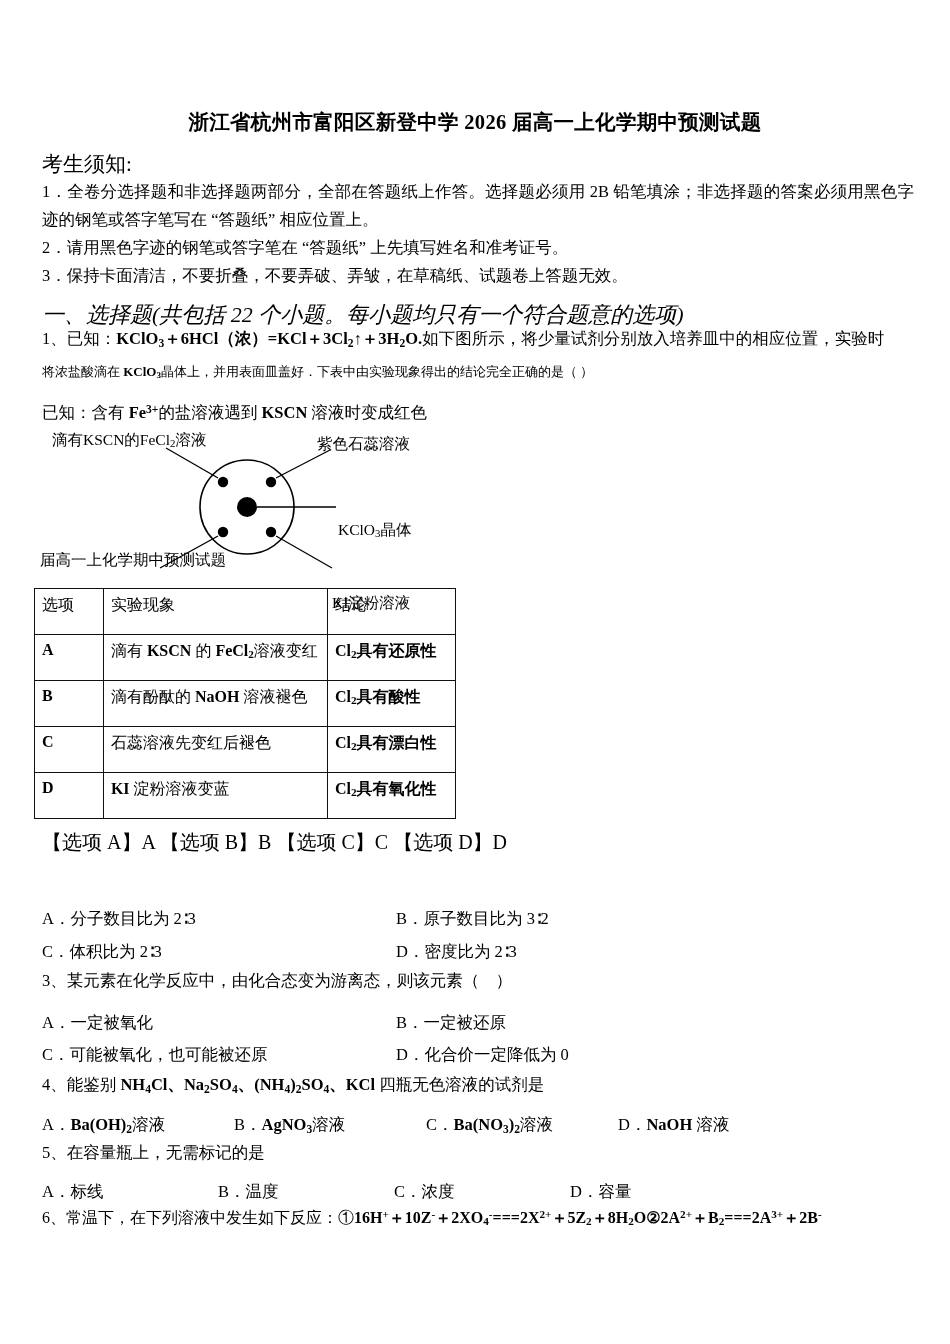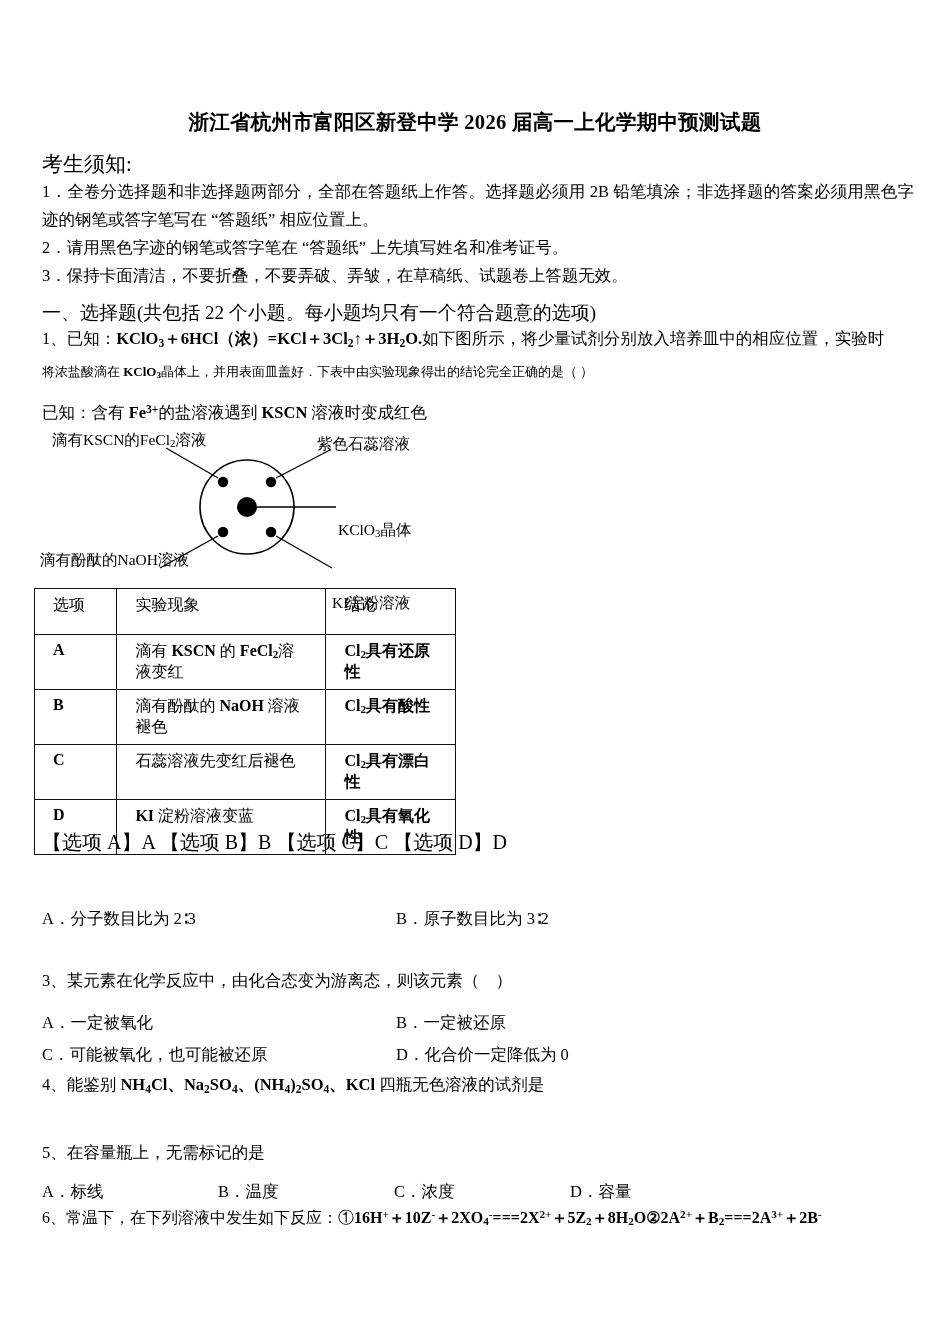--- a/index.html
+++ b/index.html
@@ -45,21 +45,22 @@
     text-align: justify;
   }
   .n1 { top: 178px; }
   .n2 { top: 234px; }
   .n3 { top: 262px; }
 
   .sec-head {
     position: absolute;
     left: 42px;
     top: 300px;
-    font-size: 19px;
+    font-size: 22px;
+    font-style: italic;
   }
   .q1-l1 {
     position: absolute;
     left: 42px;
     top: 326px;
     width: 876px;
     font-size: 16.5px;
     line-height: 26px;
   }
   .q1-l2 {
@@ -103,21 +104,21 @@
   table.qtable {
     position: absolute;
     left: 34px;
     top: 588px;
     border-collapse: collapse;
     width: 422px;
     font-size: 16px;
   }
   table.qtable td {
     border: 1.3px solid #111;
-    padding: 6px 18px;
+    padding: 6px 7px;
     vertical-align: top;
     height: 33px;
   }
   table.qtable td.c-opt { width: 56px; font-weight: bold; }
   table.qtable td.c-phen { width: 218px; }
   table.qtable td.c-concl { width: 118px; font-weight: bold; }
   table.qtable tr.hdr td { font-weight: normal; }
 
   .q1-ans {
     position: absolute;
@@ -181,21 +182,21 @@
       <circle cx="231" cy="104" r="5.2" fill="#000"></circle>
       <line x1="178" y1="50" x2="126" y2="20" stroke="#000" stroke-width="1.3"></line>
       <line x1="236" y1="50" x2="290" y2="22" stroke="#000" stroke-width="1.3"></line>
       <line x1="217" y1="79" x2="296" y2="79" stroke="#000" stroke-width="1.3"></line>
       <line x1="178" y1="108" x2="120" y2="140" stroke="#000" stroke-width="1.3"></line>
       <line x1="236" y1="108" x2="292" y2="140" stroke="#000" stroke-width="1.3"></line>
     </svg>
     <div class="dlabel dl-tl">滴有KSCN的FeCl<sub>2</sub>溶液</div>
     <div class="dlabel dl-tr">紫色石蕊溶液</div>
     <div class="dlabel dl-r">KClO<sub>3</sub>晶体</div>
-    <div class="dlabel dl-bl">滴有酚酞的NaOH溶液</div>
+    <div class="dlabel dl-bl">届高一上化学期中预测试题</div>
     <div class="dlabel dl-br">KI淀粉溶液</div>
   </div>
 
   <table class="qtable">
     <tbody>
       <tr class="hdr">
         <td class="c-opt">选项</td>
         <td class="c-phen">实验现象</td>
         <td class="c-concl">结论</td>
       </tr>
@@ -220,32 +221,38 @@
         <td class="c-concl">Cl<sub>2</sub>具有氧化性</td>
       </tr>
     </tbody>
   </table>
 
   <div class="q1-ans">【选项 A】A 【选项 B】B 【选项 C】C 【选项 D】D</div>
 
   <div class="optrow two-col" style="top:901px">
     <span class="o">A．分子数目比为 2∶3</span><span class="o">B．原子数目比为 3∶2</span>
   </div>
+  <div class="optrow two-col" style="top:934px">
+    <span class="o">C．体积比为 2∶3</span><span class="o">D．密度比为 2∶3</span>
+  </div>
 
   <div class="qline" style="top:970px">3、某元素在化学反应中，由化合态变为游离态，则该元素（　）</div>
   <div class="optrow two-col" style="top:1005px">
     <span class="o">A．一定被氧化</span><span class="o">B．一定被还原</span>
   </div>
   <div class="optrow two-col" style="top:1037px">
     <span class="o">C．可能被氧化，也可能被还原</span><span class="o">D．化合价一定降低为 0</span>
   </div>
 
   <div class="qline" style="top:1074px">
     4、能鉴别 <b class="fm">NH<sub>4</sub>Cl、Na<sub>2</sub>SO<sub>4</sub>、(NH<sub>4</sub>)<sub>2</sub>SO<sub>4</sub>、KCl</b> 四瓶无色溶液的试剂是
   </div>
+  <div class="optrow four-col wide" style="top:1107px">
+    <span class="o">A．<b class="fm">Ba(OH)<sub>2</sub></b>溶液</span><span class="o">B．<b class="fm">AgNO<sub>3</sub></b>溶液</span><span class="o">C．<b class="fm">Ba(NO<sub>3</sub>)<sub>2</sub></b>溶液</span><span class="o">D．<b class="fm">NaOH</b> 溶液</span>
+  </div>
 
   <div class="qline" style="top:1142px">5、在容量瓶上，无需标记的是</div>
   <div class="optrow four-col" style="top:1174px">
     <span class="o">A．标线</span><span class="o">B．温度</span><span class="o">C．浓度</span><span class="o">D．容量</span>
   </div>
 
   <div class="qline" style="top:1208px; font-size:16px;">
     6、常温下，在下列溶液中发生如下反应：①<b class="fm">16H<sup>+</sup>＋10Z<sup>-</sup>＋2XO<sub>4</sub><sup>-</sup>===2X<sup>2+</sup>＋5Z<sub>2</sub>＋8H<sub>2</sub>O②2A<sup>2+</sup>＋B<sub>2</sub>===2A<sup>3+</sup>＋2B<sup>-</sup></b>
   </div>
 

